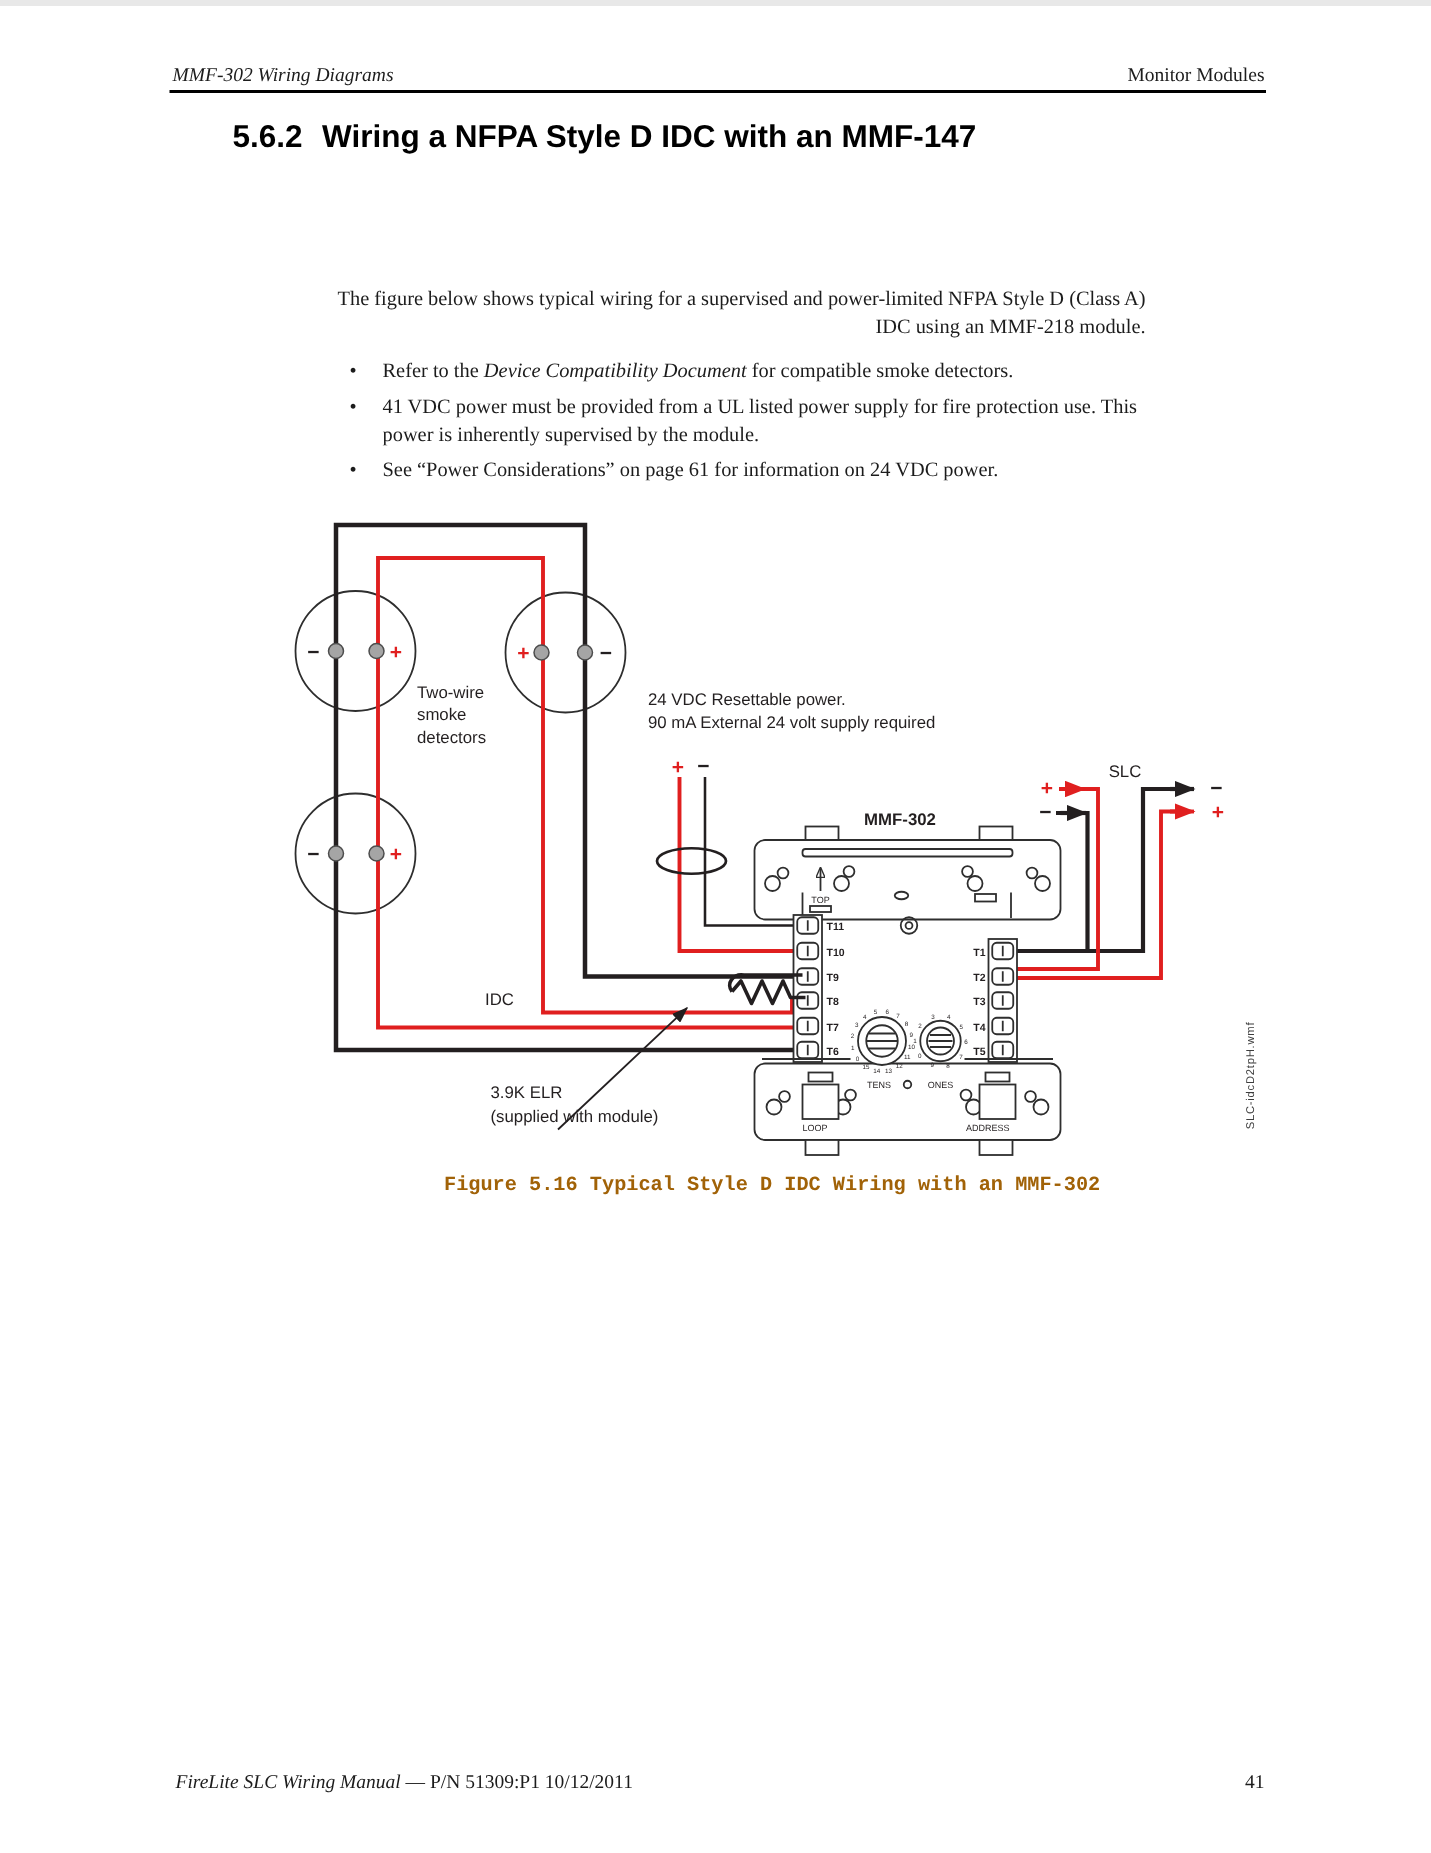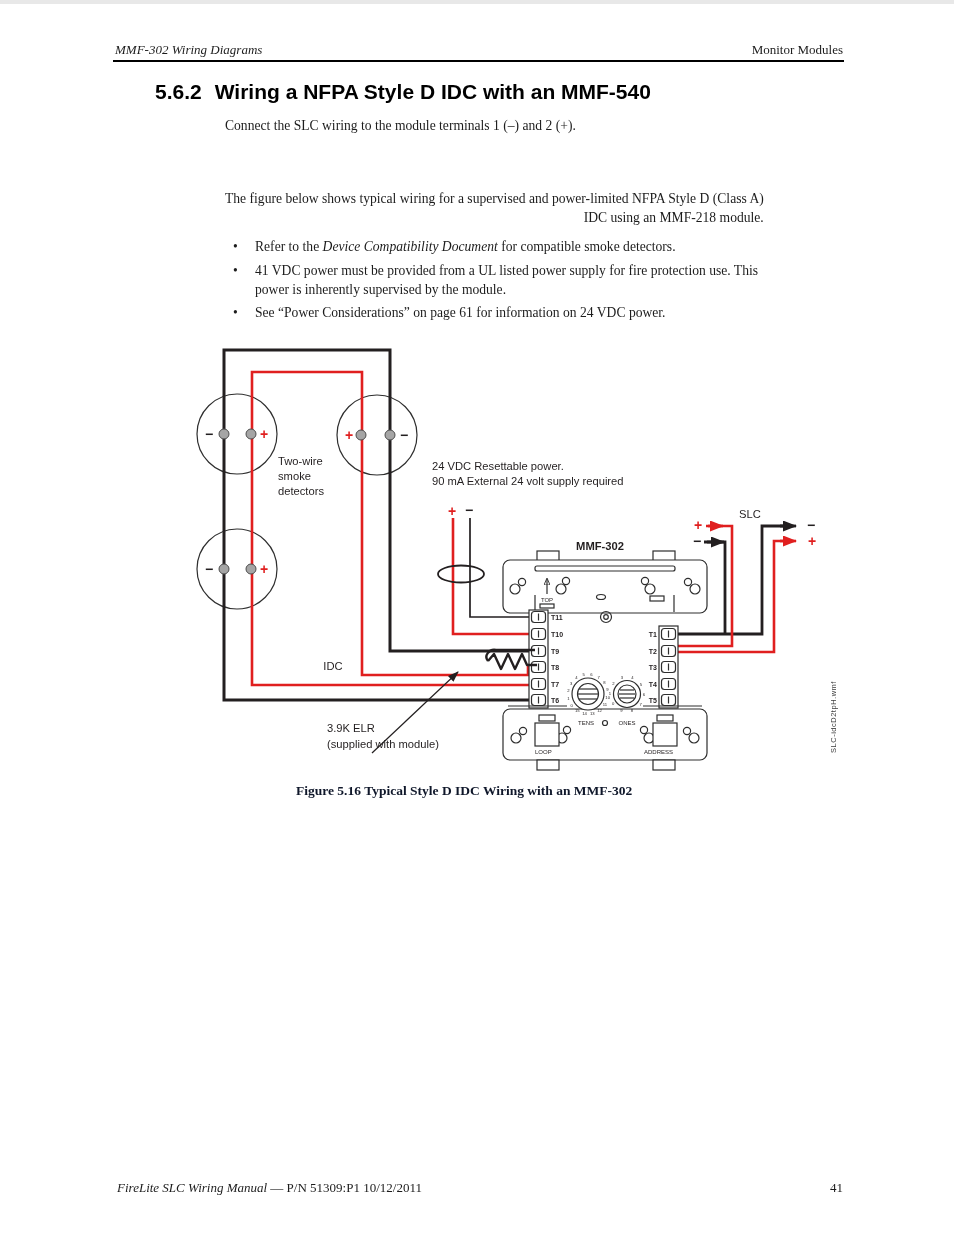--- a/index.html
+++ b/index.html
@@ -22,22 +22,22 @@
   .p1{left:225px;top:112px;}
   .p2{left:225px;top:139px;}
   .p3{left:225px;top:185px;text-align:right;}
   .bullet{display:flex;font-size:13.6px;line-height:19px;}
   .b1{left:233px;top:233px;}
   .b2{left:233px;top:257px;}
   .b3{left:233px;top:299px;}
   .bullet .mark{width:22px;flex:0 0 22px;}
   .bullet .it{font-style:italic;}
   
-  .fig-caption{left:296px;top:779px;font-family:Liberation Serif, serif;
-        font-weight:bold;font-size:13.5px;color:#0f172a;}
+  .fig-caption{left:296px;top:779px;font-family:Liberation Mono, monospace;
+        font-weight:bold;font-size:13.5px;color:#a16207;}
   svg text{font-family:"Liberation Sans",sans-serif;fill:#231f20;}
   .lbl{font-size:11.2px;}
   .pol{font-size:14px;font-weight:bold;}
   .pol.red{fill:var(--wire-red);}
   .termlbl{font-size:7px;font-weight:bold;}
   .tinylbl{font-size:6px;}
   .dialnum{font-size:4.2px;}
   .modline{stroke:#2e2e2e;fill:none;stroke-width:1.2;}
   .modfill{stroke:#2e2e2e;fill:#ffffff;stroke-width:1.2;}
   .wire-blk{stroke:var(--wire-black);fill:none;}
@@ -47,26 +47,23 @@
 </head>
 <body>
 
 <div class="page">
 
   <div class="abs hdr-left">MMF-302 Wiring Diagrams</div>
   <div class="abs hdr-right">Monitor Modules</div>
   <div class="abs hdr-rule"></div>
 
   <div class="abs section-heading">
-    <span class="num">5.6.2</span><span>Wiring a NFPA Style D IDC with an MMF-540</span>
-  </div>
-
-  <div class="abs para p1">
-    <div>Connect the SLC wiring to the module terminals 1 (–) and 2 (+).</div>
-  </div>
+    <span class="num">5.6.2</span><span>Wiring a NFPA Style D IDC with an MMF-147</span>
+  </div>
+
   <div class="abs para p3">
     <div>The figure below shows typical wiring for a supervised and power-limited NFPA Style D (Class A)</div>
     <div>IDC using an MMF-218 module.</div>
   </div>
 
   <div class="abs bullet b1">
     <span class="mark">•</span>
     <span><span>Refer to the </span><span class="it">Device Compatibility Document</span><span> for compatible smoke detectors.</span></span>
   </div>
   <div class="abs bullet b2">

